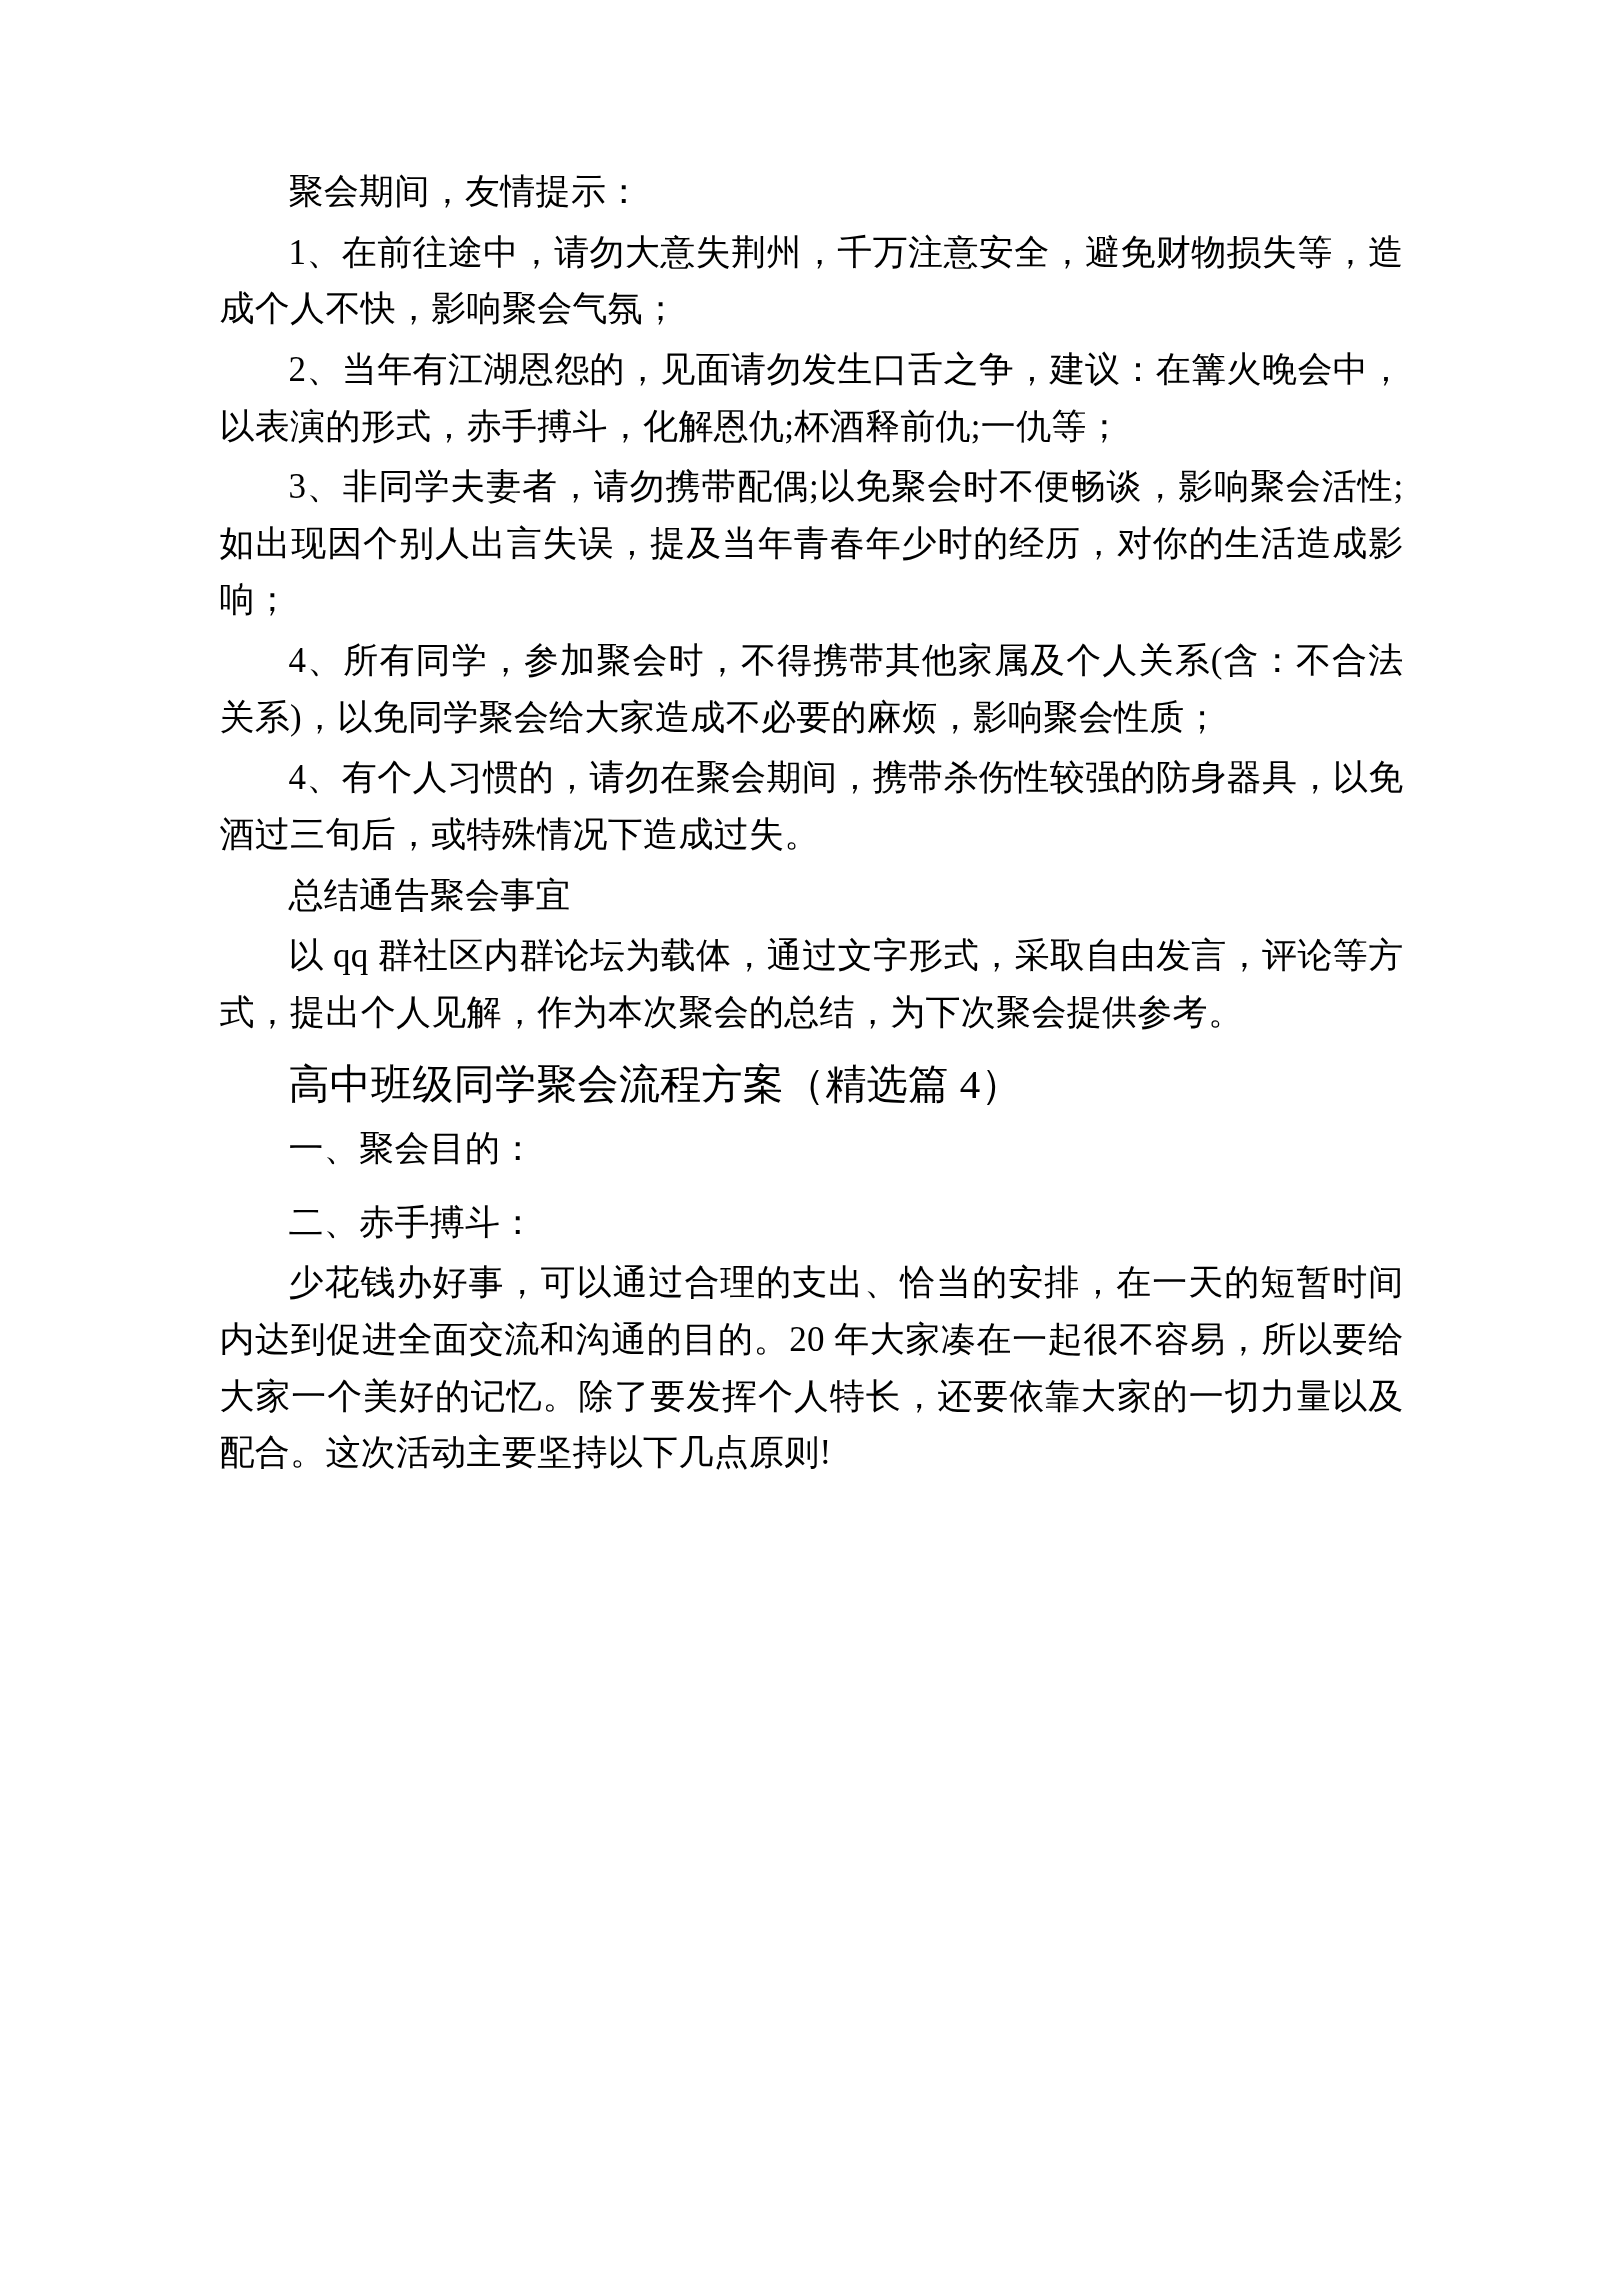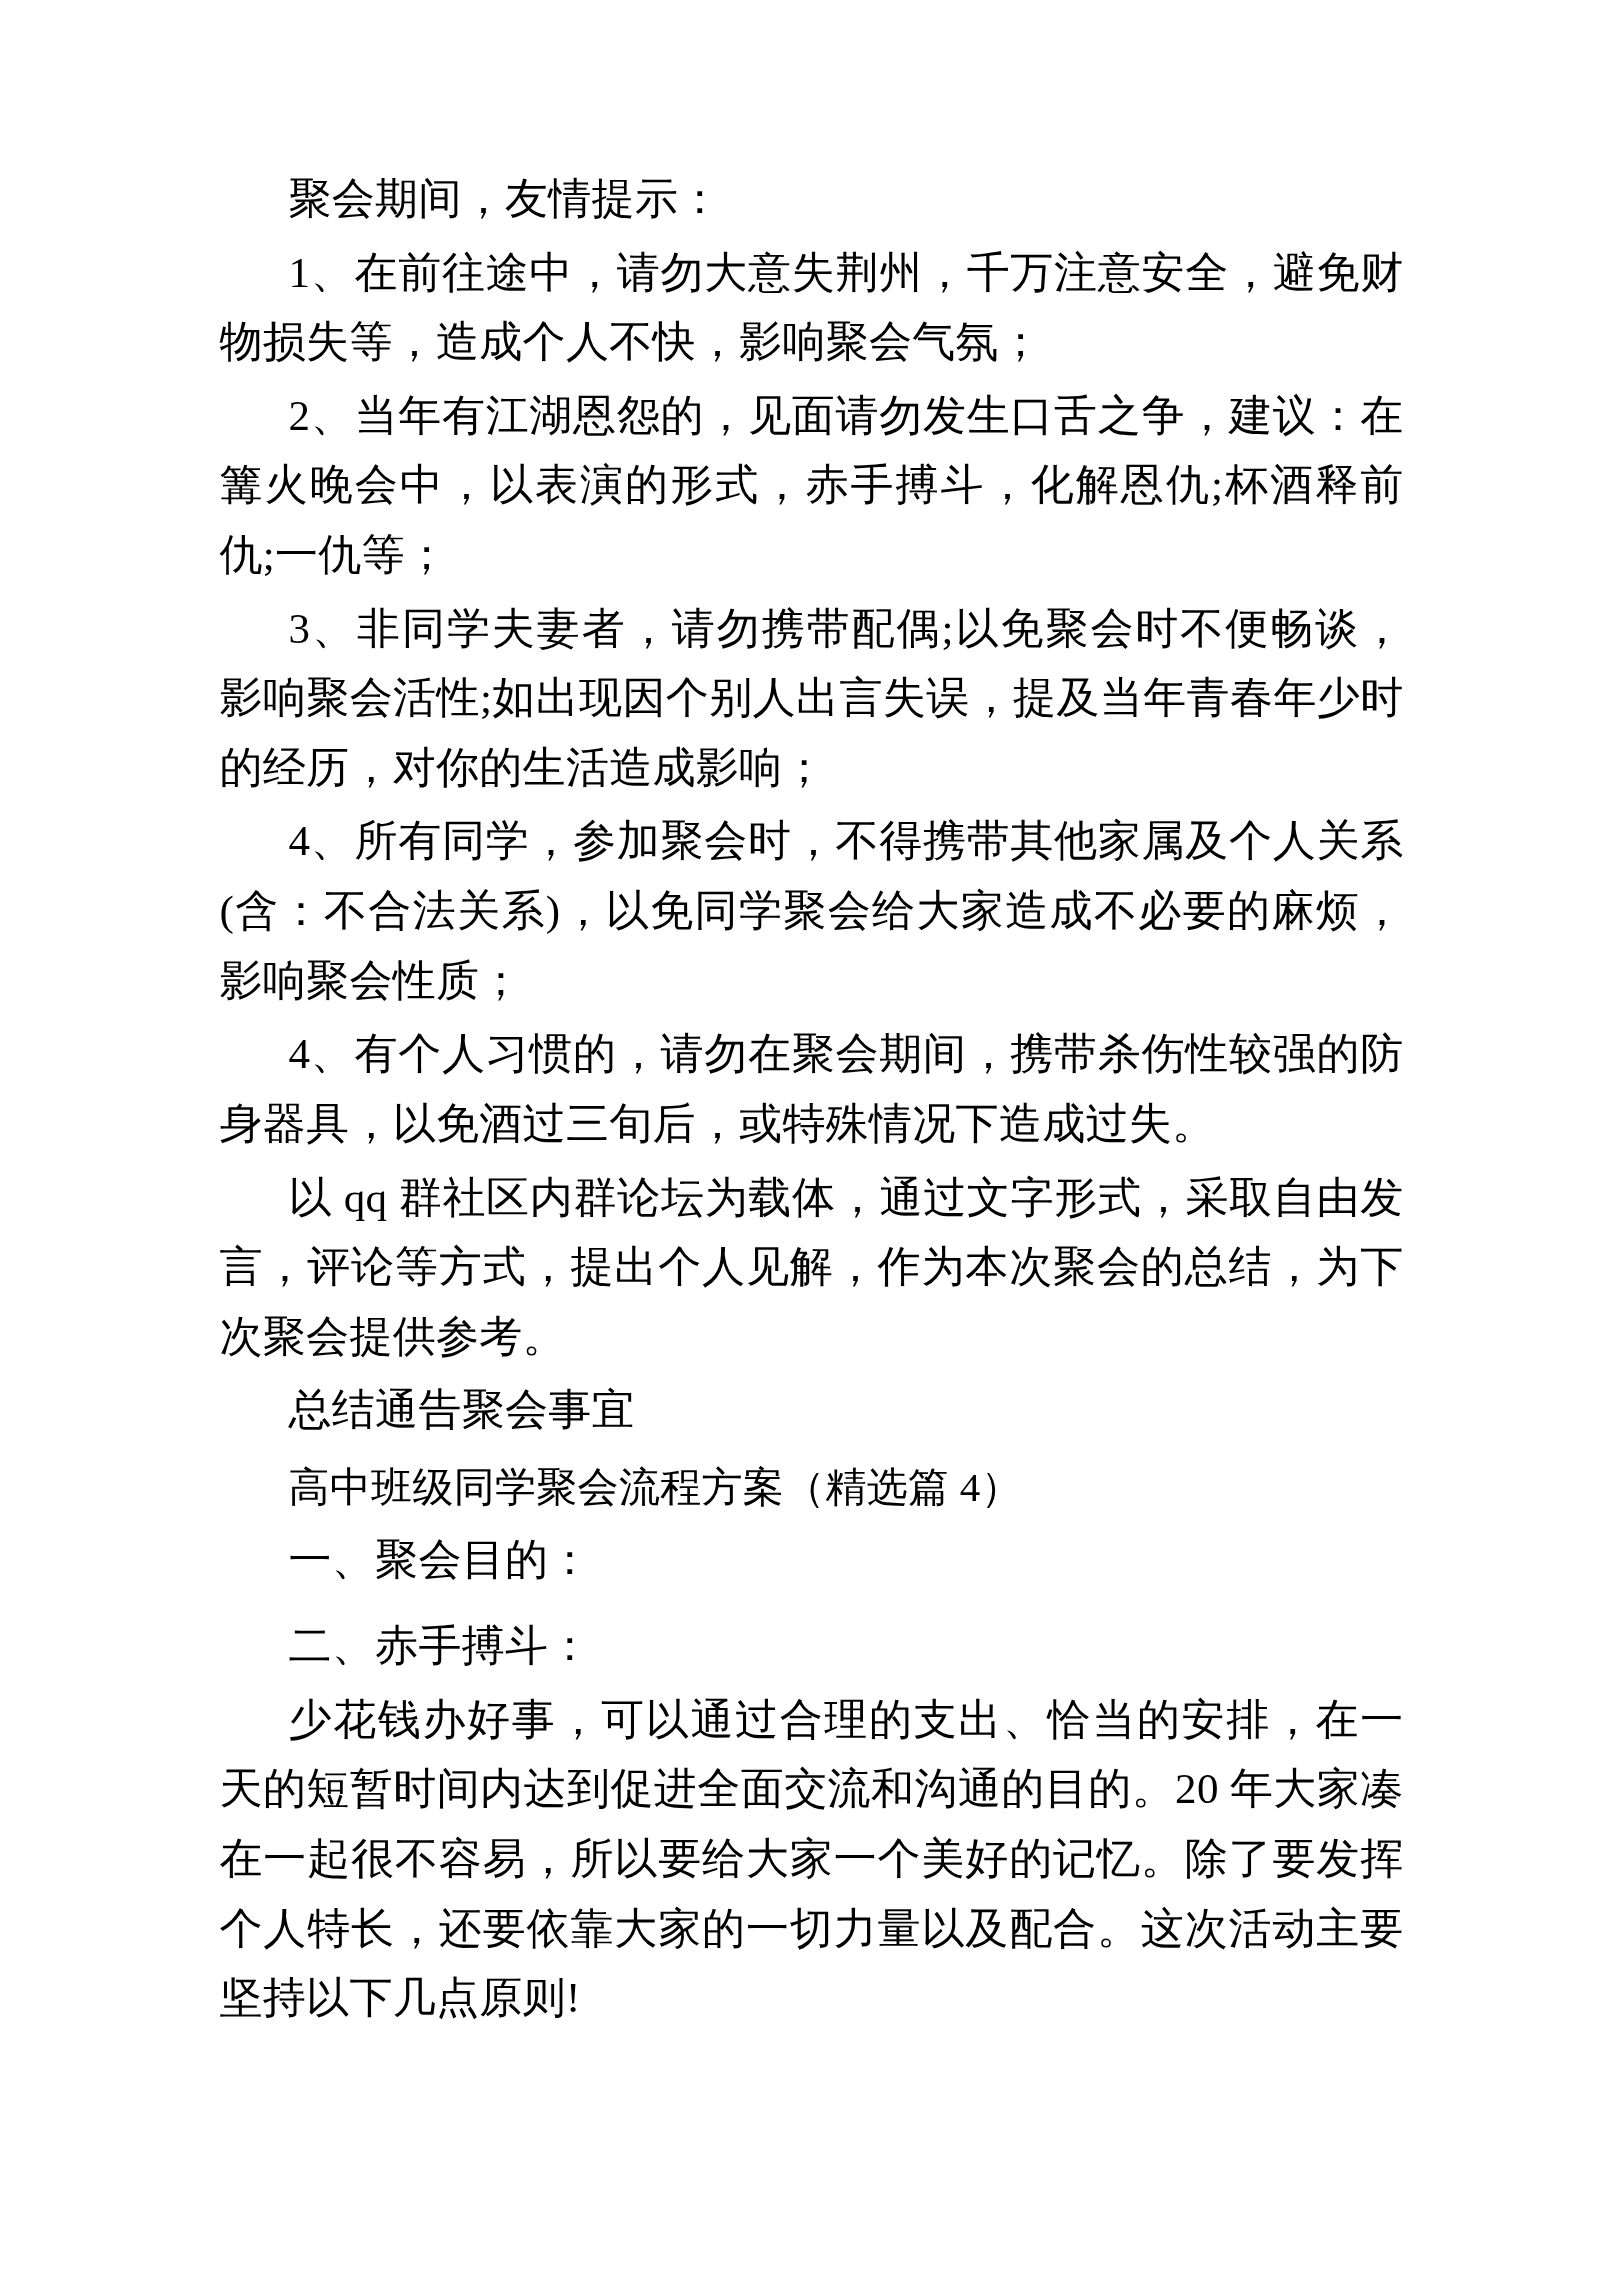--- a/index.html
+++ b/index.html
@@ -23,21 +23,21 @@
     height: 2295px;
     box-sizing: border-box;
     padding: 164px 216px 164px 216px;
   }
   .doc-body {
     width: 1184px;
     margin: 0 auto;
   }
   p {
     margin: 0 0 3.9px 0;
-    font-size: 43px;
+    font-size: 35px;
     line-height: 1.62;
     text-align: justify;
     text-justify: inter-ideograph;
     letter-spacing: 0.3px;
   }
   p.indent {
     text-indent: 69px;
   }
   .heading {
     font-size: 41px;
@@ -61,23 +61,23 @@
 
     <p class="indent">2、当年有江湖恩怨的，见面请勿发生口舌之争，建议：在篝火晚会中，以表演的形式，赤手搏斗，化解恩仇;杯酒释前仇;一仇等；</p>
 
     <p class="indent">3、非同学夫妻者，请勿携带配偶;以免聚会时不便畅谈，影响聚会活性;如出现因个别人出言失误，提及当年青春年少时的经历，对你的生活造成影响；</p>
 
 
     <p class="indent">4、所有同学，参加聚会时，不得携带其他家属及个人关系(含：不合法关系)，以免同学聚会给大家造成不必要的麻烦，影响聚会性质；</p>
 
     <p class="indent">4、有个人习惯的，请勿在聚会期间，携带杀伤性较强的防身器具，以免酒过三旬后，或特殊情况下造成过失。</p>
 
+    <p class="indent">总结通告聚会事宜</p>
+
     <p class="indent">以 qq 群社区内群论坛为载体，通过文字形式，采取自由发言，评论等方式，提出个人见解，作为本次聚会的总结，为下次聚会提供参考。</p>
-
-    <p class="indent">总结通告聚会事宜</p>
 
     <p class="heading indent">高中班级同学聚会流程方案（精选篇 4）</p>
 
     <p class="indent">一、聚会目的：</p>
 
 
     <div class="gap"></div>
 
     <p class="indent">二、赤手搏斗：</p>
 

